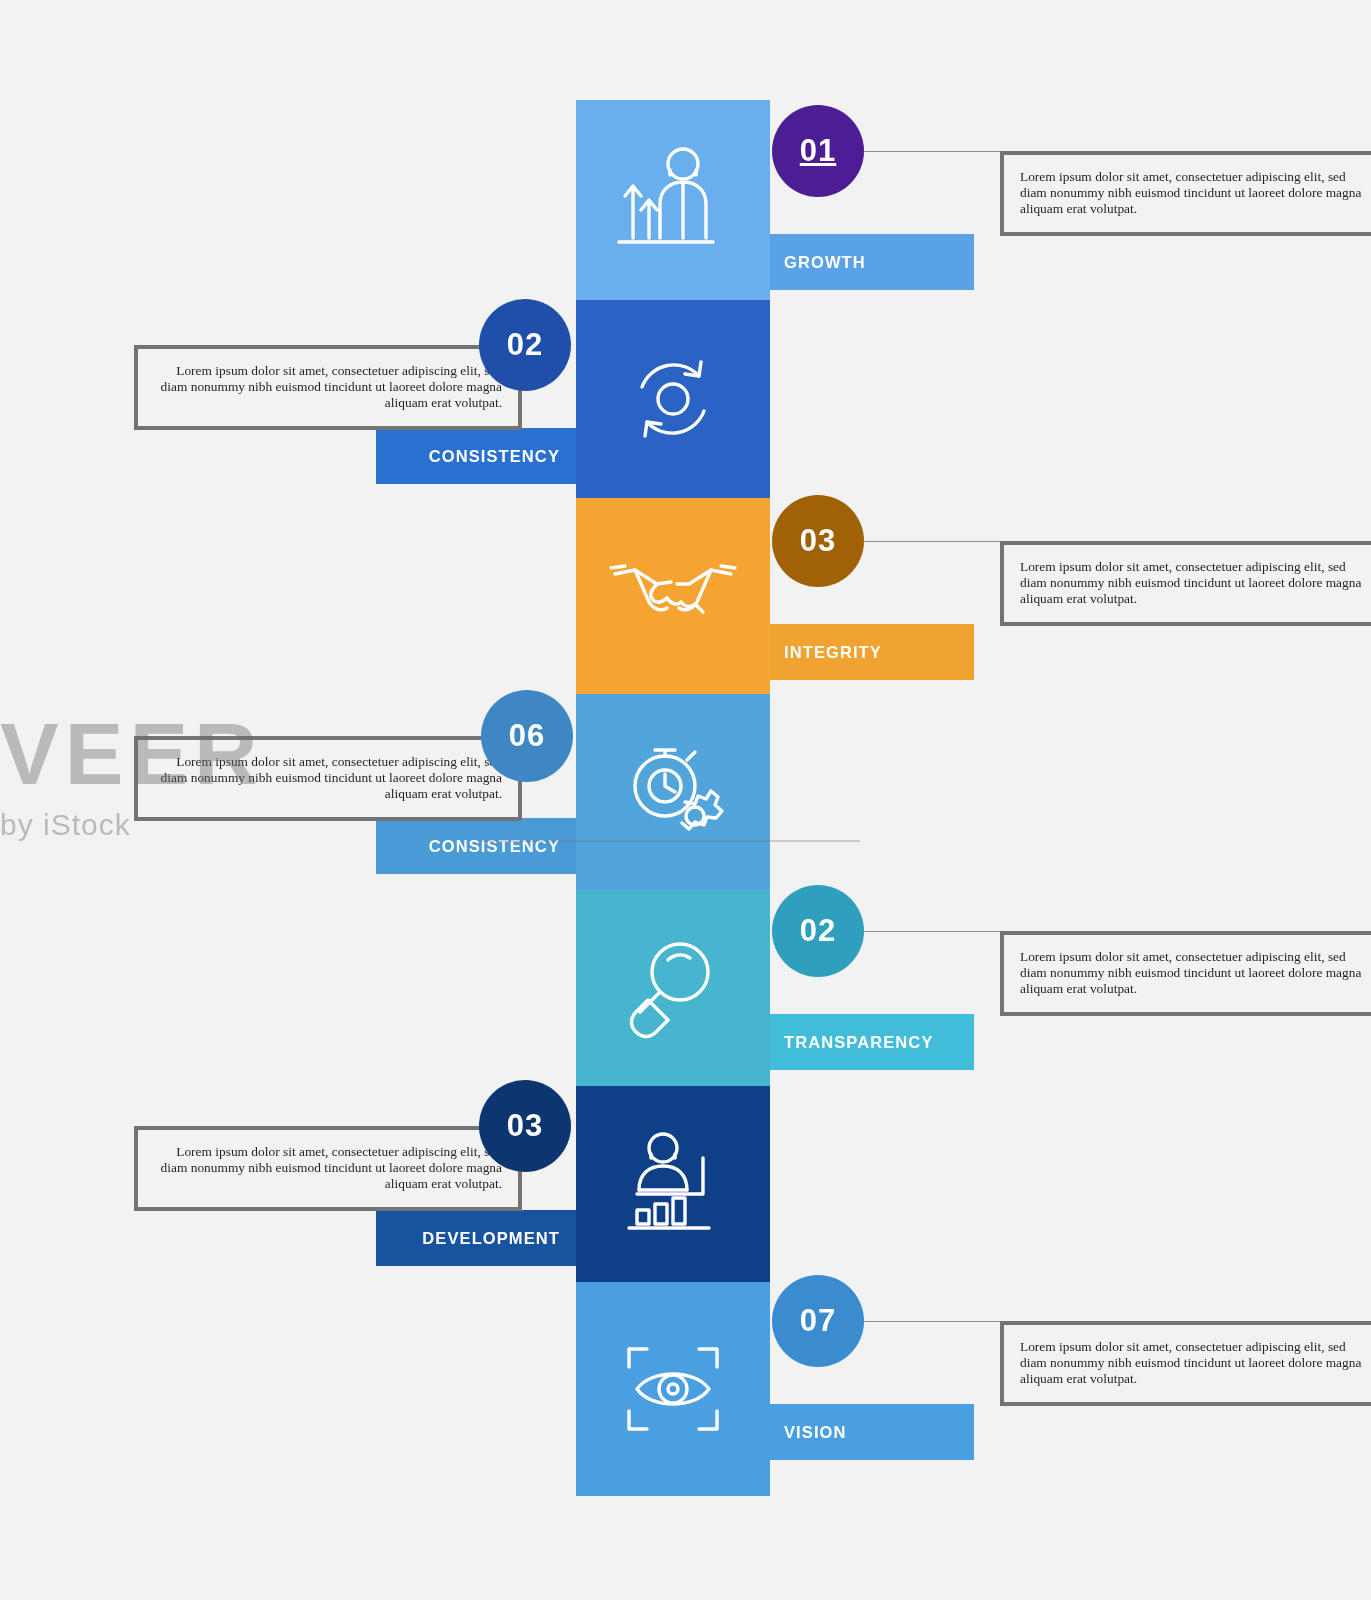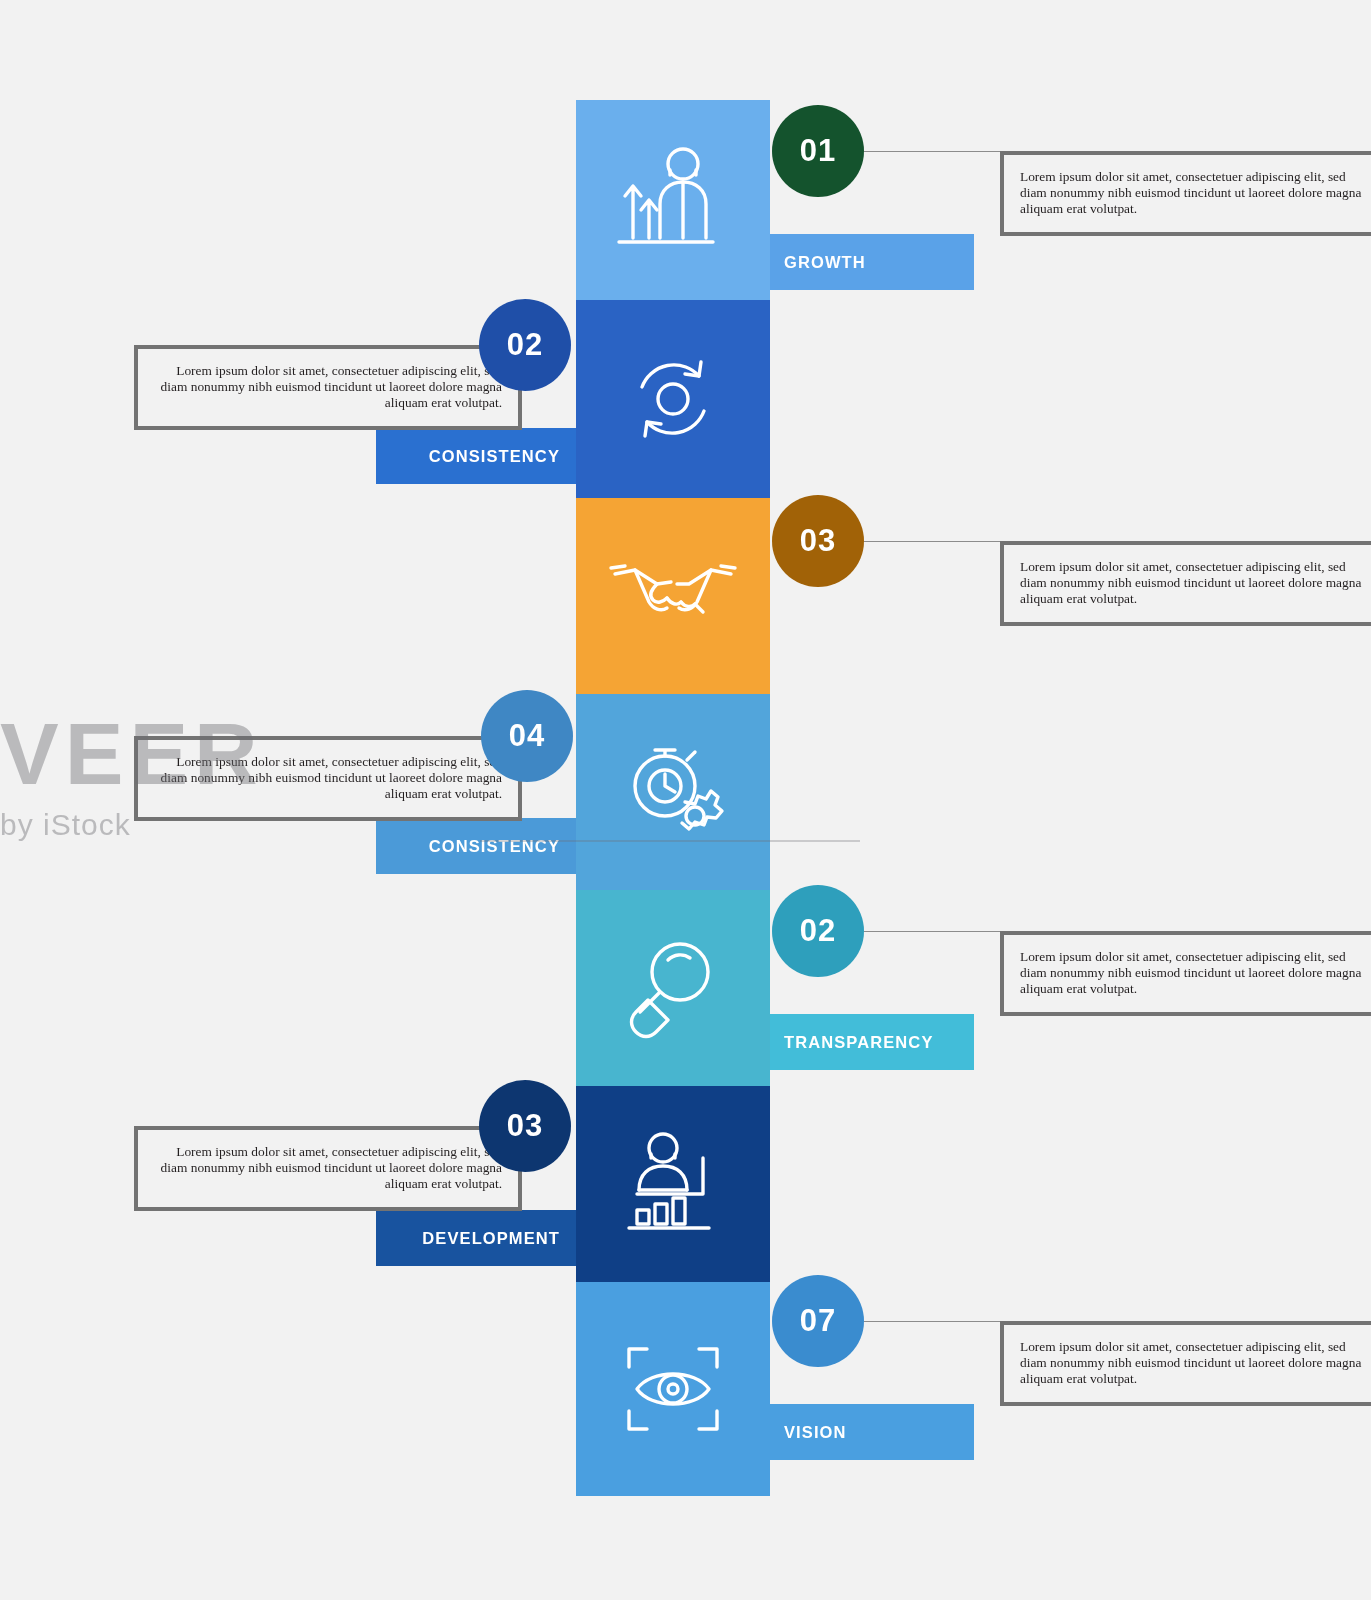--- a/index.html
+++ b/index.html
@@ -162,21 +162,21 @@
         <path d="M70 40 L70 96"></path>
         <path d="M20 96 L20 48 M20 44 L12 54 M20 44 L28 54"></path>
         <path d="M36 96 L36 62 M36 58 L28 68 M36 58 L44 68"></path>
         <path d="M6 100 L100 100"></path>
       </svg>
     </div>
   </div>
   <div class="labelbar right" style="top:234px;background:#5aa2e8;">
     <span>GROWTH</span>
   </div>
-  <div class="circle" style="left:772px;top:105px;background:#14532d;">
+  <div class="circle" style="left:772px;top:105px;background:#4c1d95;text-decoration:underline;">
     <span>01</span>
   </div>
   <div class="connector" style="left:864px;top:151px;width:350px;"></div>
   <div class="textbox right" style="left:1000px;top:151px;">
     <p>Lorem ipsum dolor sit amet, consectetuer adipiscing elit, sed diam nonummy nibh euismod tincidunt ut laoreet dolore magna aliquam erat volutpat.</p>
   </div>
 
   <div class="block" style="top:300px;height:198px;background:#2a63c4;">
     <div class="iconwrap">
       <svg width="116" height="112" viewBox="0 0 116 112" fill="none" stroke="#ffffff" stroke-width="3.4" stroke-linecap="round" stroke-linejoin="round">
@@ -208,20 +208,23 @@
         <path d="M30 26 L44 58 C48 65 56 68 62 64"></path>
         <path d="M106 26 L92 58 C88 65 80 68 74 64"></path>
         <path d="M52 40 C46 46 44 52 48 56 C52 60 58 58 62 54"></path>
         <path d="M62 54 C66 60 72 62 76 58"></path>
         <path d="M76 58 C80 63 86 64 90 60"></path>
         <path d="M90 60 L98 68"></path>
         <path d="M6 24 L20 22 M116 22 L130 24"></path>
       </svg>
     </div>
   </div>
+  <div class="labelbar right" style="top:624px;background:#f0a330;">
+    <span>INTEGRITY</span>
+  </div>
   <div class="circle" style="left:772px;top:495px;background:#a16207;">
     <span>03</span>
   </div>
   <div class="connector" style="left:864px;top:541px;width:350px;"></div>
   <div class="textbox right" style="left:1000px;top:541px;">
     <p>Lorem ipsum dolor sit amet, consectetuer adipiscing elit, sed diam nonummy nibh euismod tincidunt ut laoreet dolore magna aliquam erat volutpat.</p>
   </div>
 
   <div class="block" style="top:694px;height:196px;background:#52a5db;">
     <div class="iconwrap">
@@ -233,21 +236,21 @@
         <path d="M74 24 L82 16"></path>
         <path d="M72 66 l10 2 3 -8 8 3 5 -8 7 6 -3 8 7 6 -6 7 -9 -1 -3 8 -9 -3 -6 7 -7 -6"></path>
         <circle cx="82" cy="80" r="9"></circle>
       </svg>
     </div>
   </div>
   <div class="labelbar left" style="top:818px;background:#4b9ad8;">
     <span>CONSISTENCY</span>
   </div>
   <div class="circle" style="left:481px;top:690px;background:#3f87c4;">
-    <span>04</span>
+    <span>06</span>
   </div>
   <div class="connector" style="left:134px;top:736px;width:348px;"></div>
   <div class="textbox left" style="left:134px;top:736px;">
     <p>Lorem ipsum dolor sit amet, consectetuer adipiscing elit, sed diam nonummy nibh euismod tincidunt ut laoreet dolore magna aliquam erat volutpat.</p>
   </div>
 
   <div class="block" style="top:890px;height:196px;background:#48b5cf;">
     <div class="iconwrap">
       <svg width="110" height="112" viewBox="0 0 110 112" fill="none" stroke="#ffffff" stroke-width="3.4" stroke-linecap="round" stroke-linejoin="round">
         <circle cx="62" cy="40" r="28"></circle>

